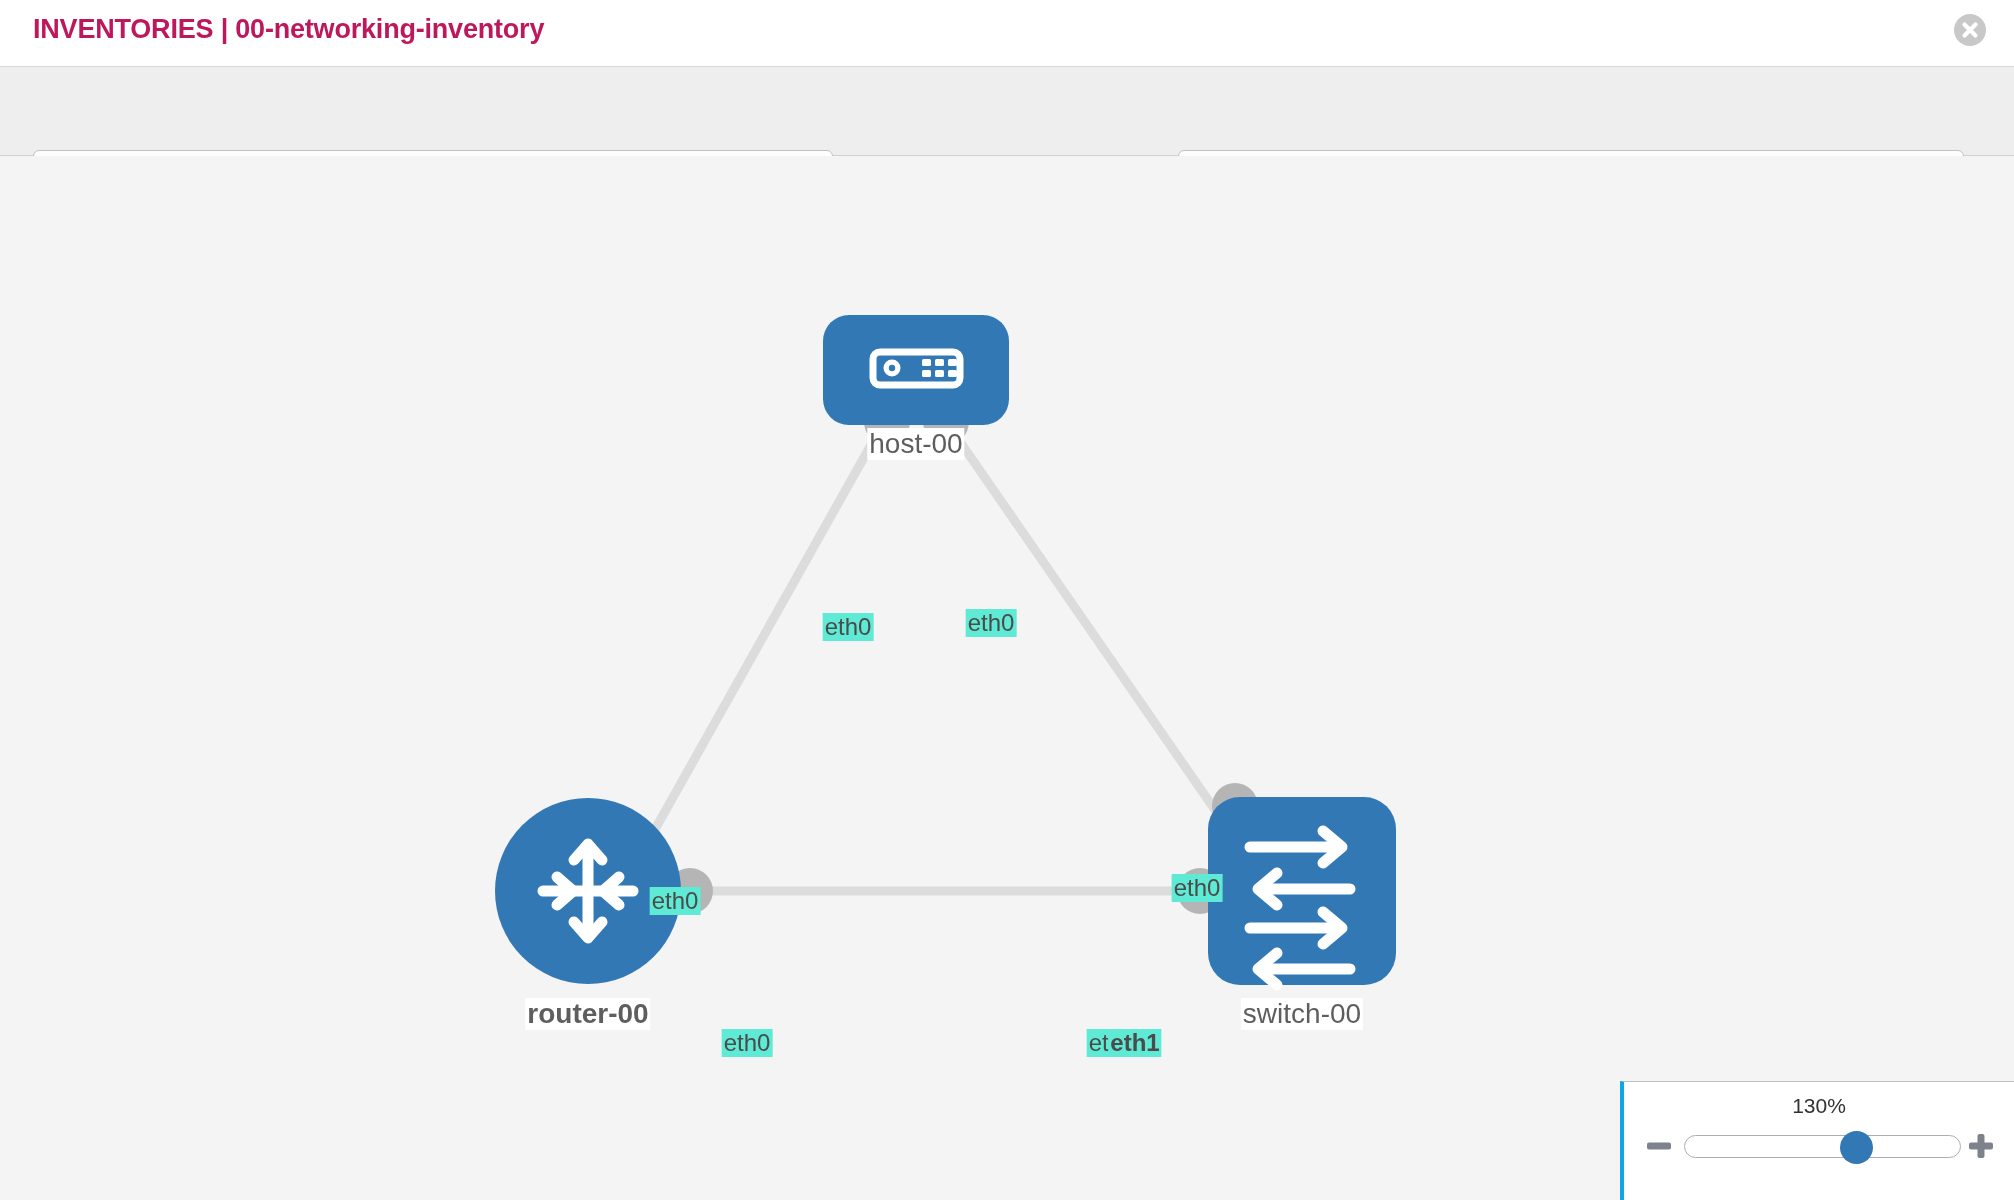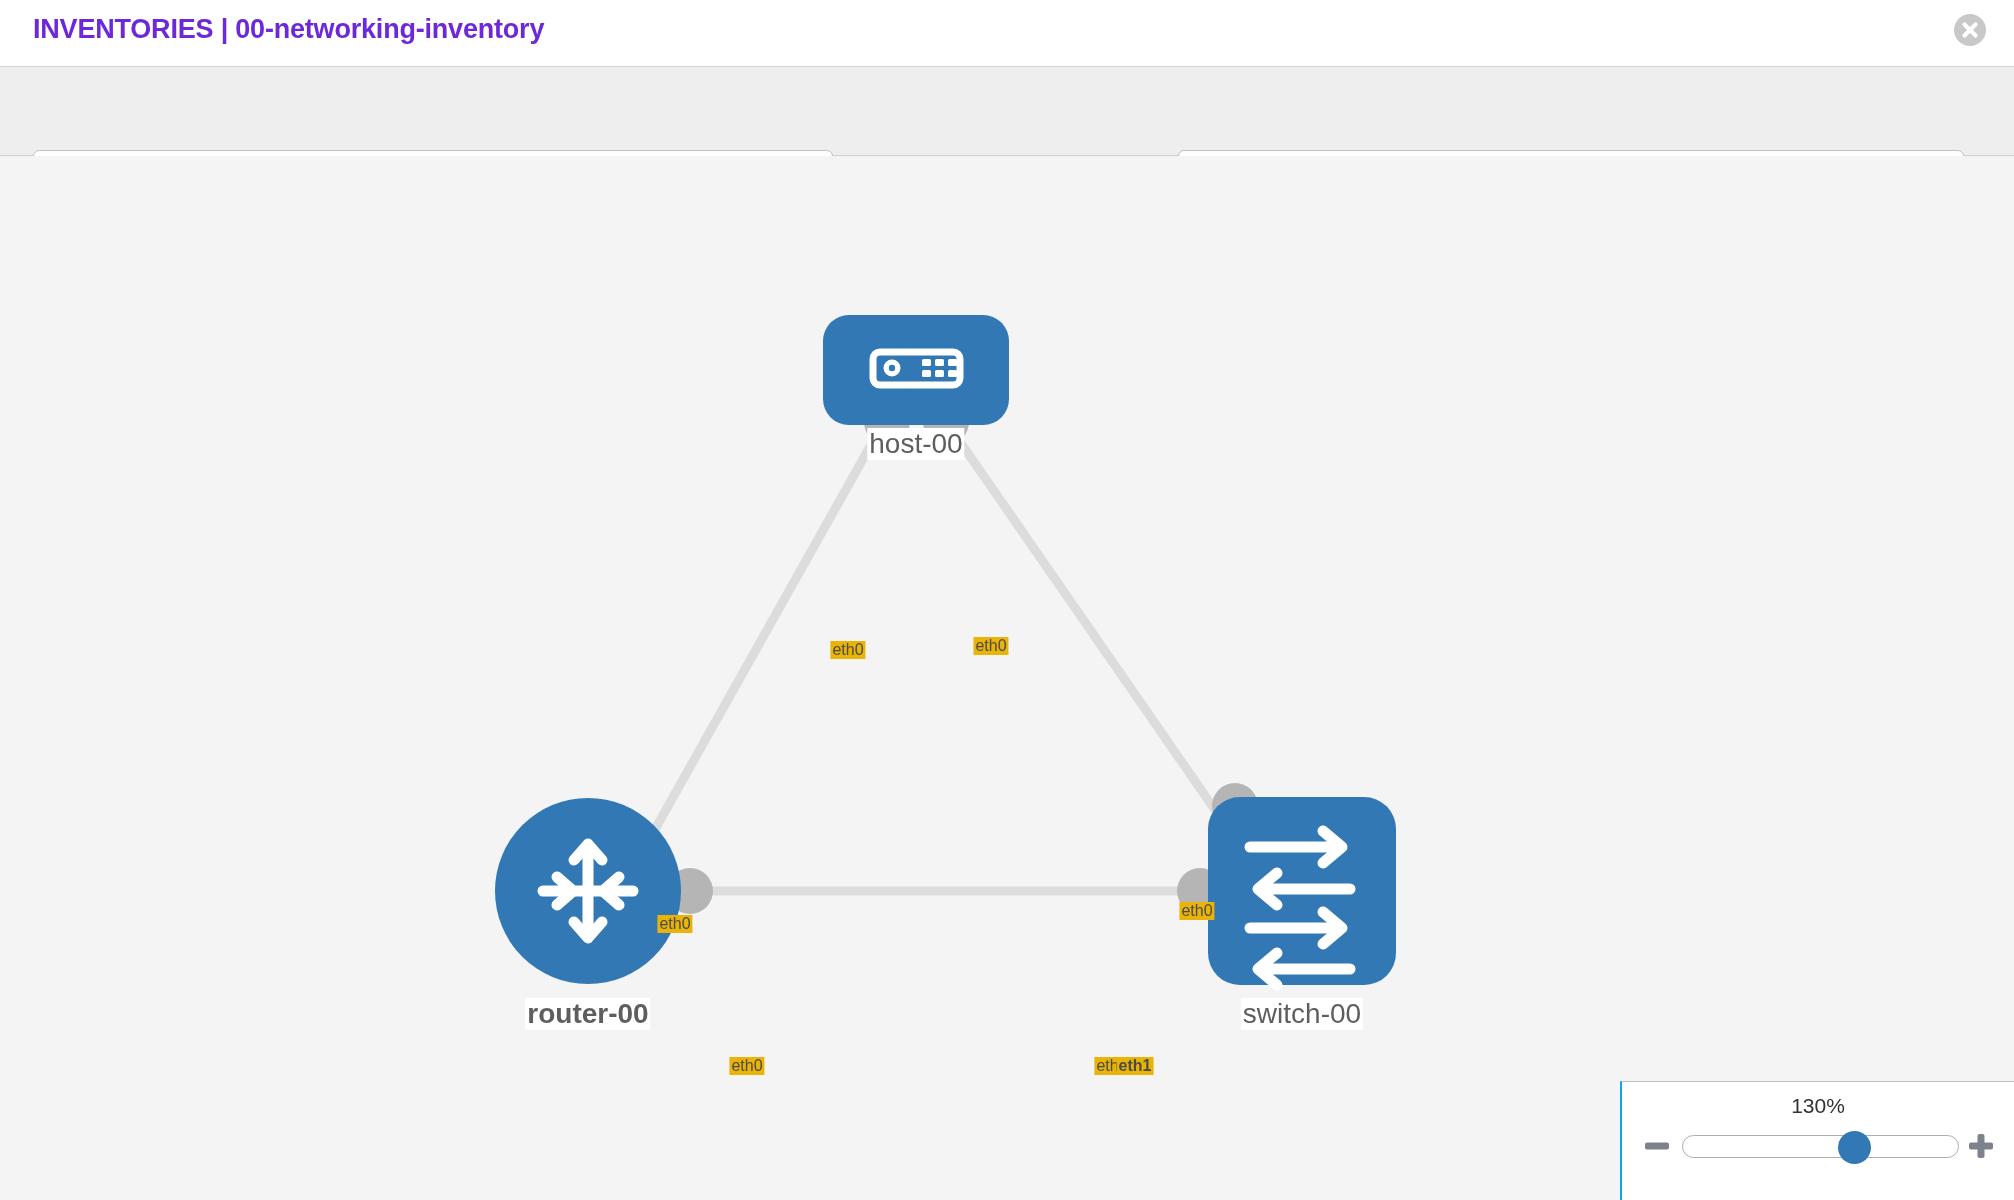--- a/index.html
+++ b/index.html
@@ -24,21 +24,21 @@
     left: 0; top: 0;
     width: 2014px; height: 67px;
     background: #ffffff;
     border-bottom: 1px solid #d7d7d7;
   }
   #page-title {
     position: absolute;
     left: 33px; top: 14px;
     font-size: 27px;
     font-weight: bold;
-    color: #6d28d9;
+    color: #be185d;
     letter-spacing: -0.2px;
     white-space: nowrap;
     font-stretch: condensed;
   }
   #close-btn {
     position: absolute;
     right: 28px; top: 14px;
     width: 32px; height: 32px;
     border-radius: 50%;
     background: #c8c8c8;
@@ -112,37 +112,36 @@
     position: absolute;
     font-size: 28px;
     color: #5e5e5e;
     background: #ffffff;
     white-space: nowrap;
     padding: 0 2px;
     transform: translateX(-50%);
   }
   .iface-label {
     position: absolute;
-    font-size: 16px;
+    font-size: 24px;
     color: #4b4b4b;
-    background: #eab308;
+    background: #5eead4;
     white-space: nowrap;
     padding: 0 2px;
     transform: translateX(-50%);
-    margin-top: 28px;
   }
 
   
   #zoom-panel {
     position: absolute;
     left: 1620px; top: 1081px;
     width: 394px; height: 119px;
     background: #ffffff;
     border-top: 1px solid #bdbdbd;
-    border-left: 2px solid #0ea5e9;
+    border-left: 4px solid #0ea5e9;
   }
   #zoom-level {
     position: absolute;
     left: 0; right: 0; top: 12px;
     text-align: center;
     font-size: 21px;
     color: #333333;
   }
   #zoom-out-btn, #zoom-in-btn {
     position: absolute;

